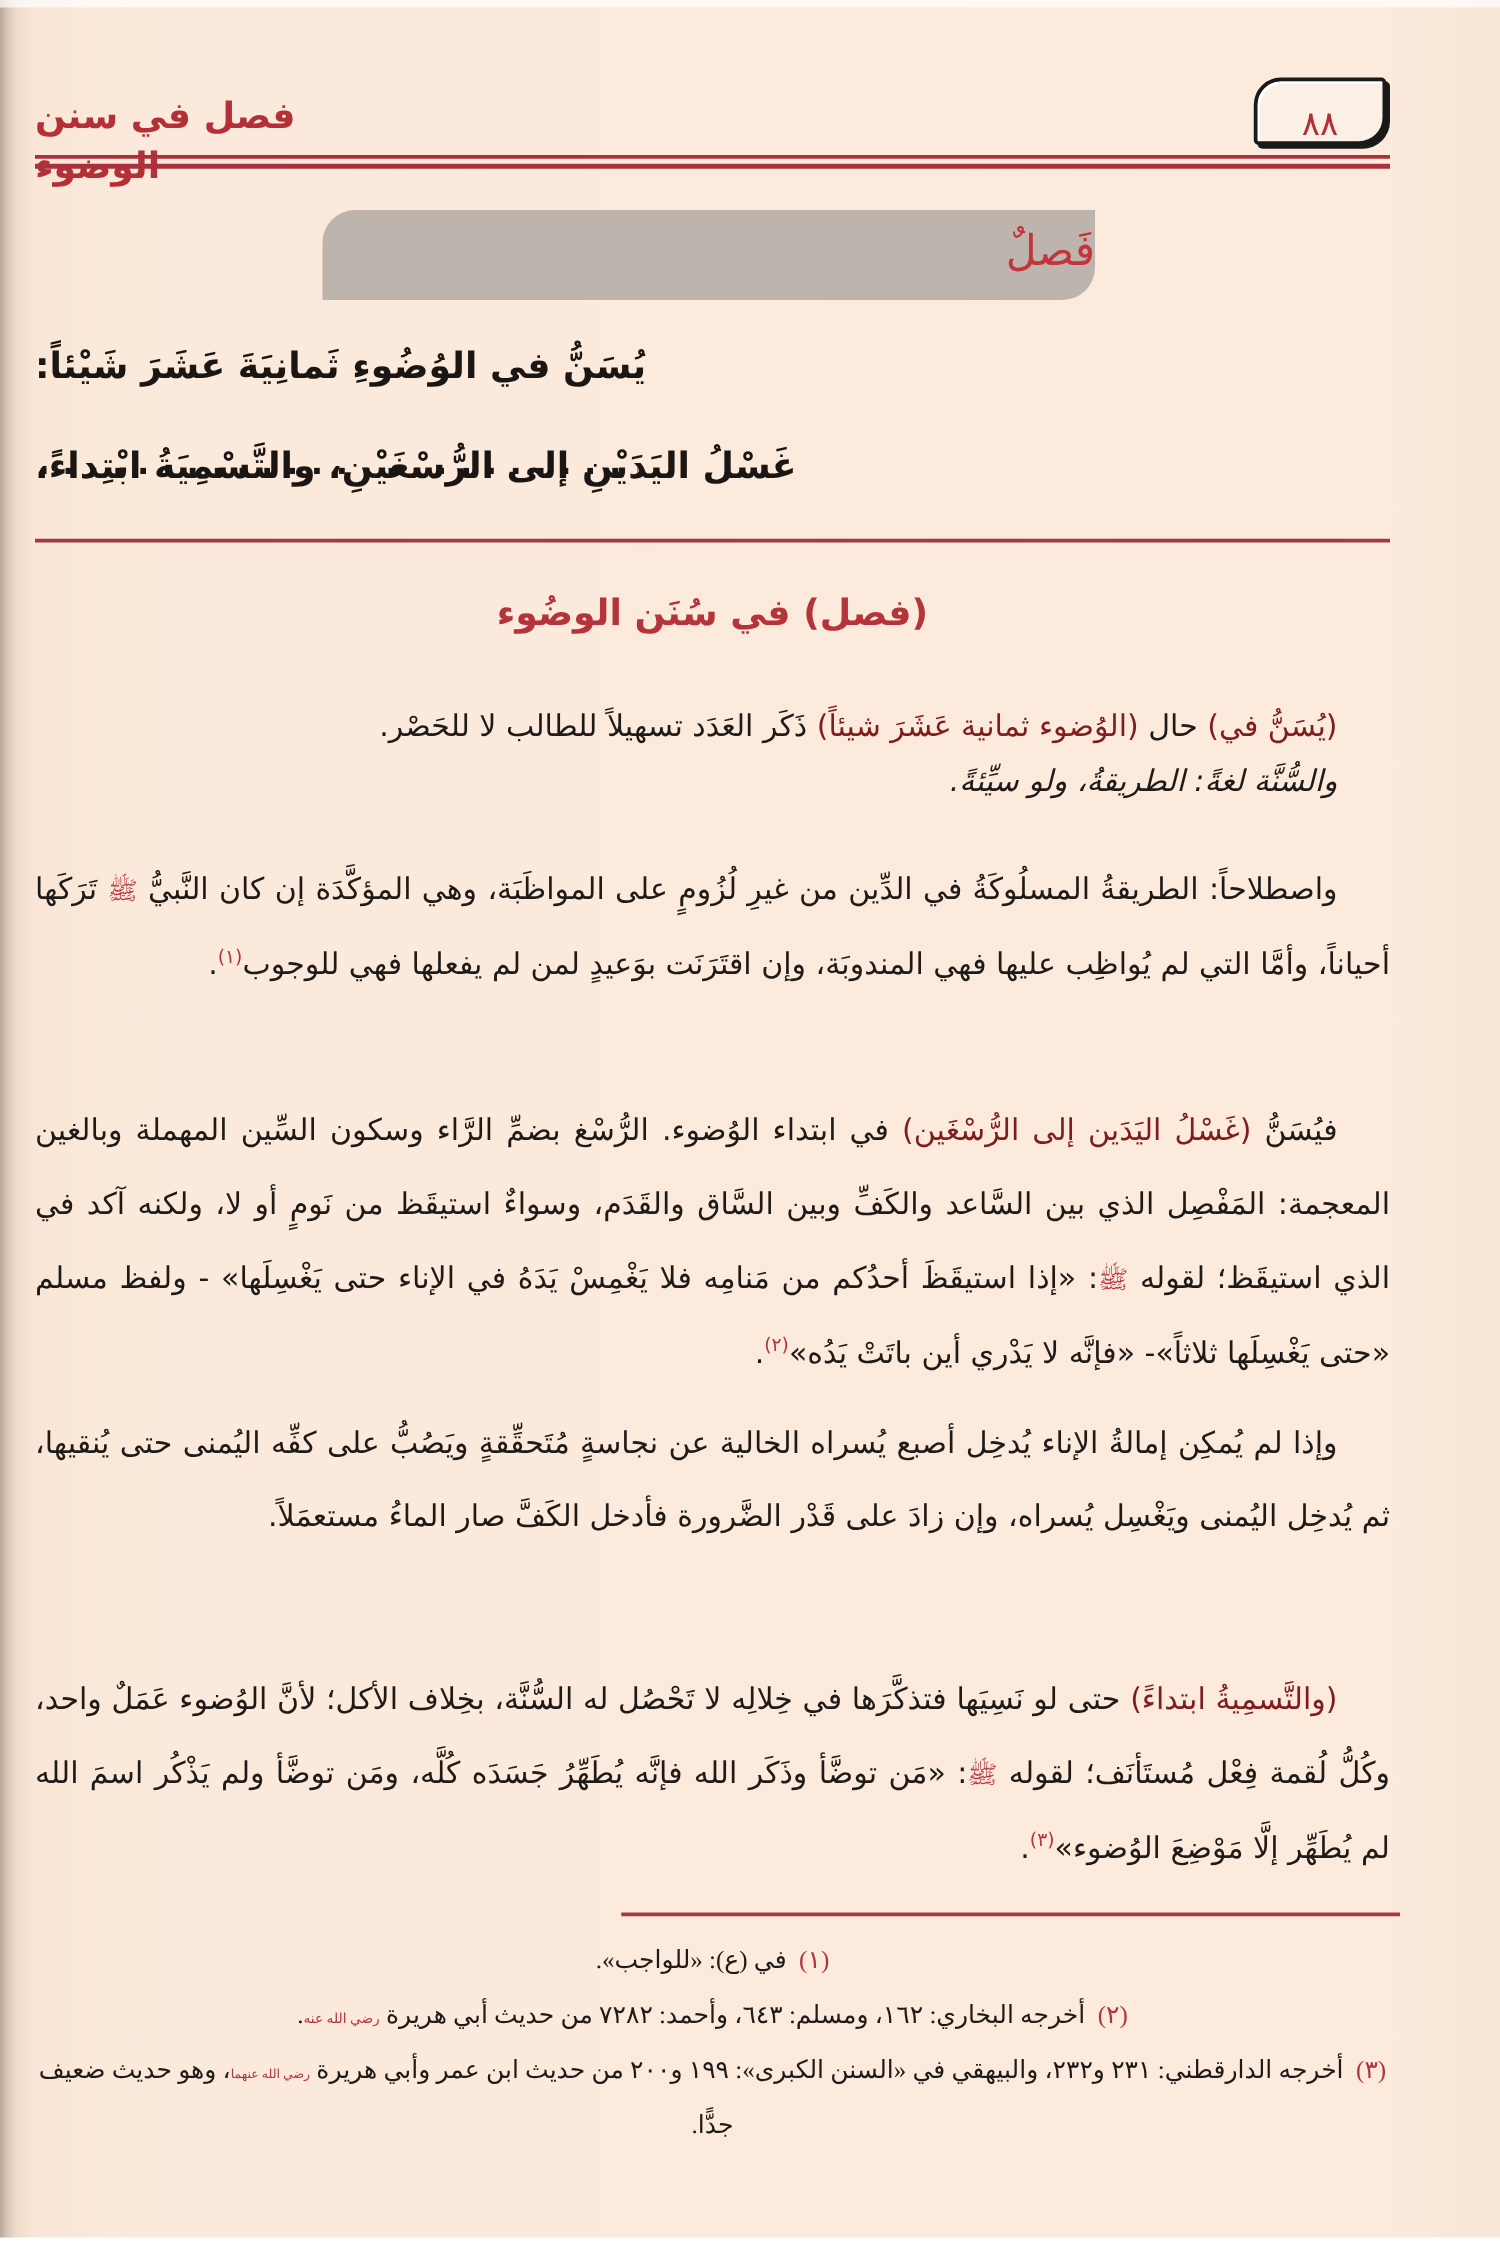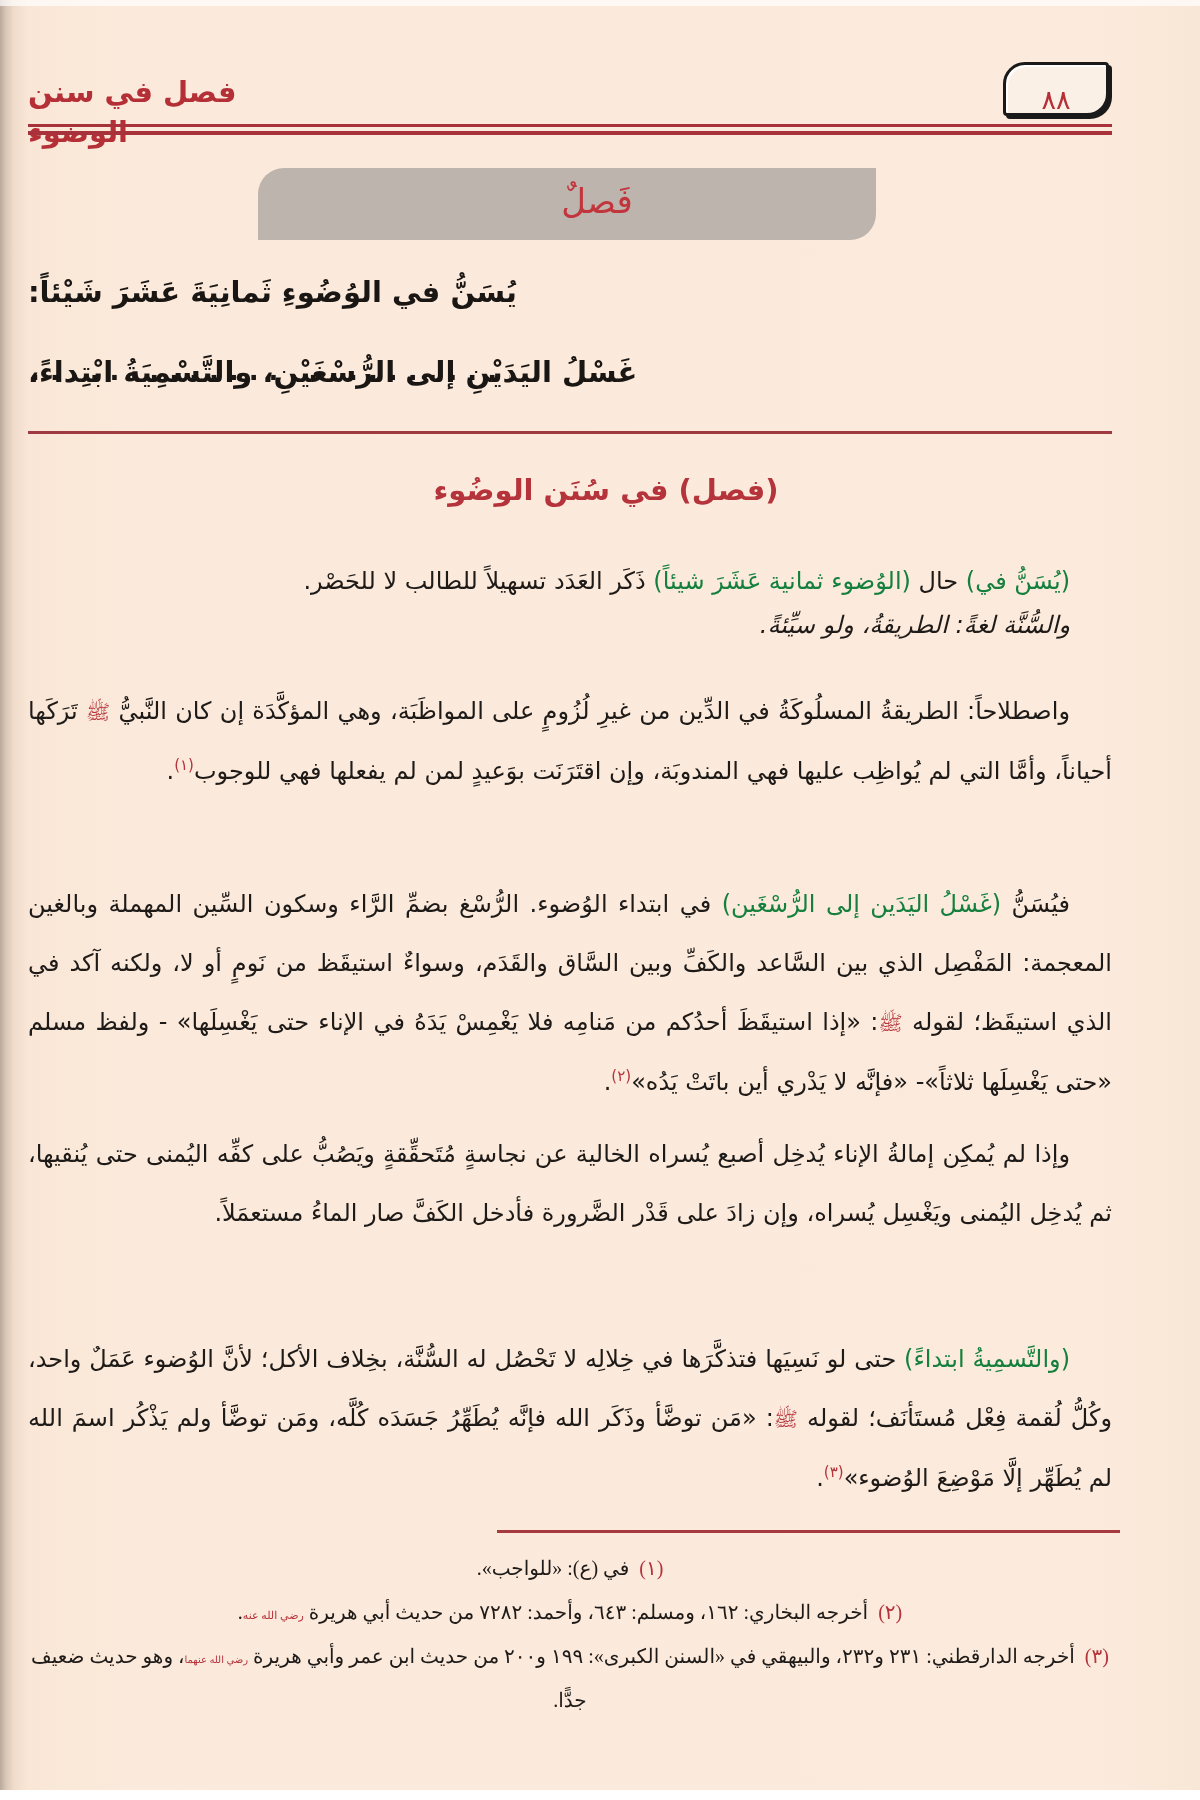--- a/index.html
+++ b/index.html
@@ -92,26 +92,25 @@
       left: 258px; top: 168px;
       width: 618px; height: 72px;
       background: #bdb5ad;
       border-radius: 26px 0 26px 0;
     }
     .section-banner-label {
       position: absolute;
       left: 0; top: 0;
       width: 100%;
       height: 100%;
-      text-align: center;
+      text-align: right;
       font-family: "DejaVu Sans", sans-serif;
       font-size: 34px;
       line-height: 66px;
       color: #c2353d;
-      padding-left: 30px;
     }
 
     
     .matn-line {
       position: absolute;
       right: 88px;
       width: 1084px;
       text-align: left;
       font-family: "DejaVu Sans", sans-serif;
       font-weight: bold;
@@ -148,36 +147,35 @@
     .sharh-heading {
       position: absolute;
       left: 0; top: 468px;
       width: 1140px;
       text-align: center;
       font-family: "DejaVu Sans", sans-serif;
       font-weight: bold;
       font-size: 29px;
       line-height: 44px;
       color: #b5333b;
-      padding-left: 36px;
     }
     .para {
       position: absolute;
       right: 88px;
       width: 1084px;
       direction: rtl;
       text-align: justify;
       text-align-last: right;
       font-family: "DejaVu Sans", sans-serif;
       font-size: 24px;
       line-height: 59px;
       color: #1e1a18;
       text-indent: 42px;
     }
-    .para .red { color: #15803d; }
+    .para .red { color: #7f1d1d; }
     .para .bold { font-weight: normal; }
     .para sup, .fn-sup {
       color: #b5333b;
       font-size: 15px;
       vertical-align: super;
       line-height: 0;
     }
     .saw {
       color: #b5333b;
       font-size: 20px;

